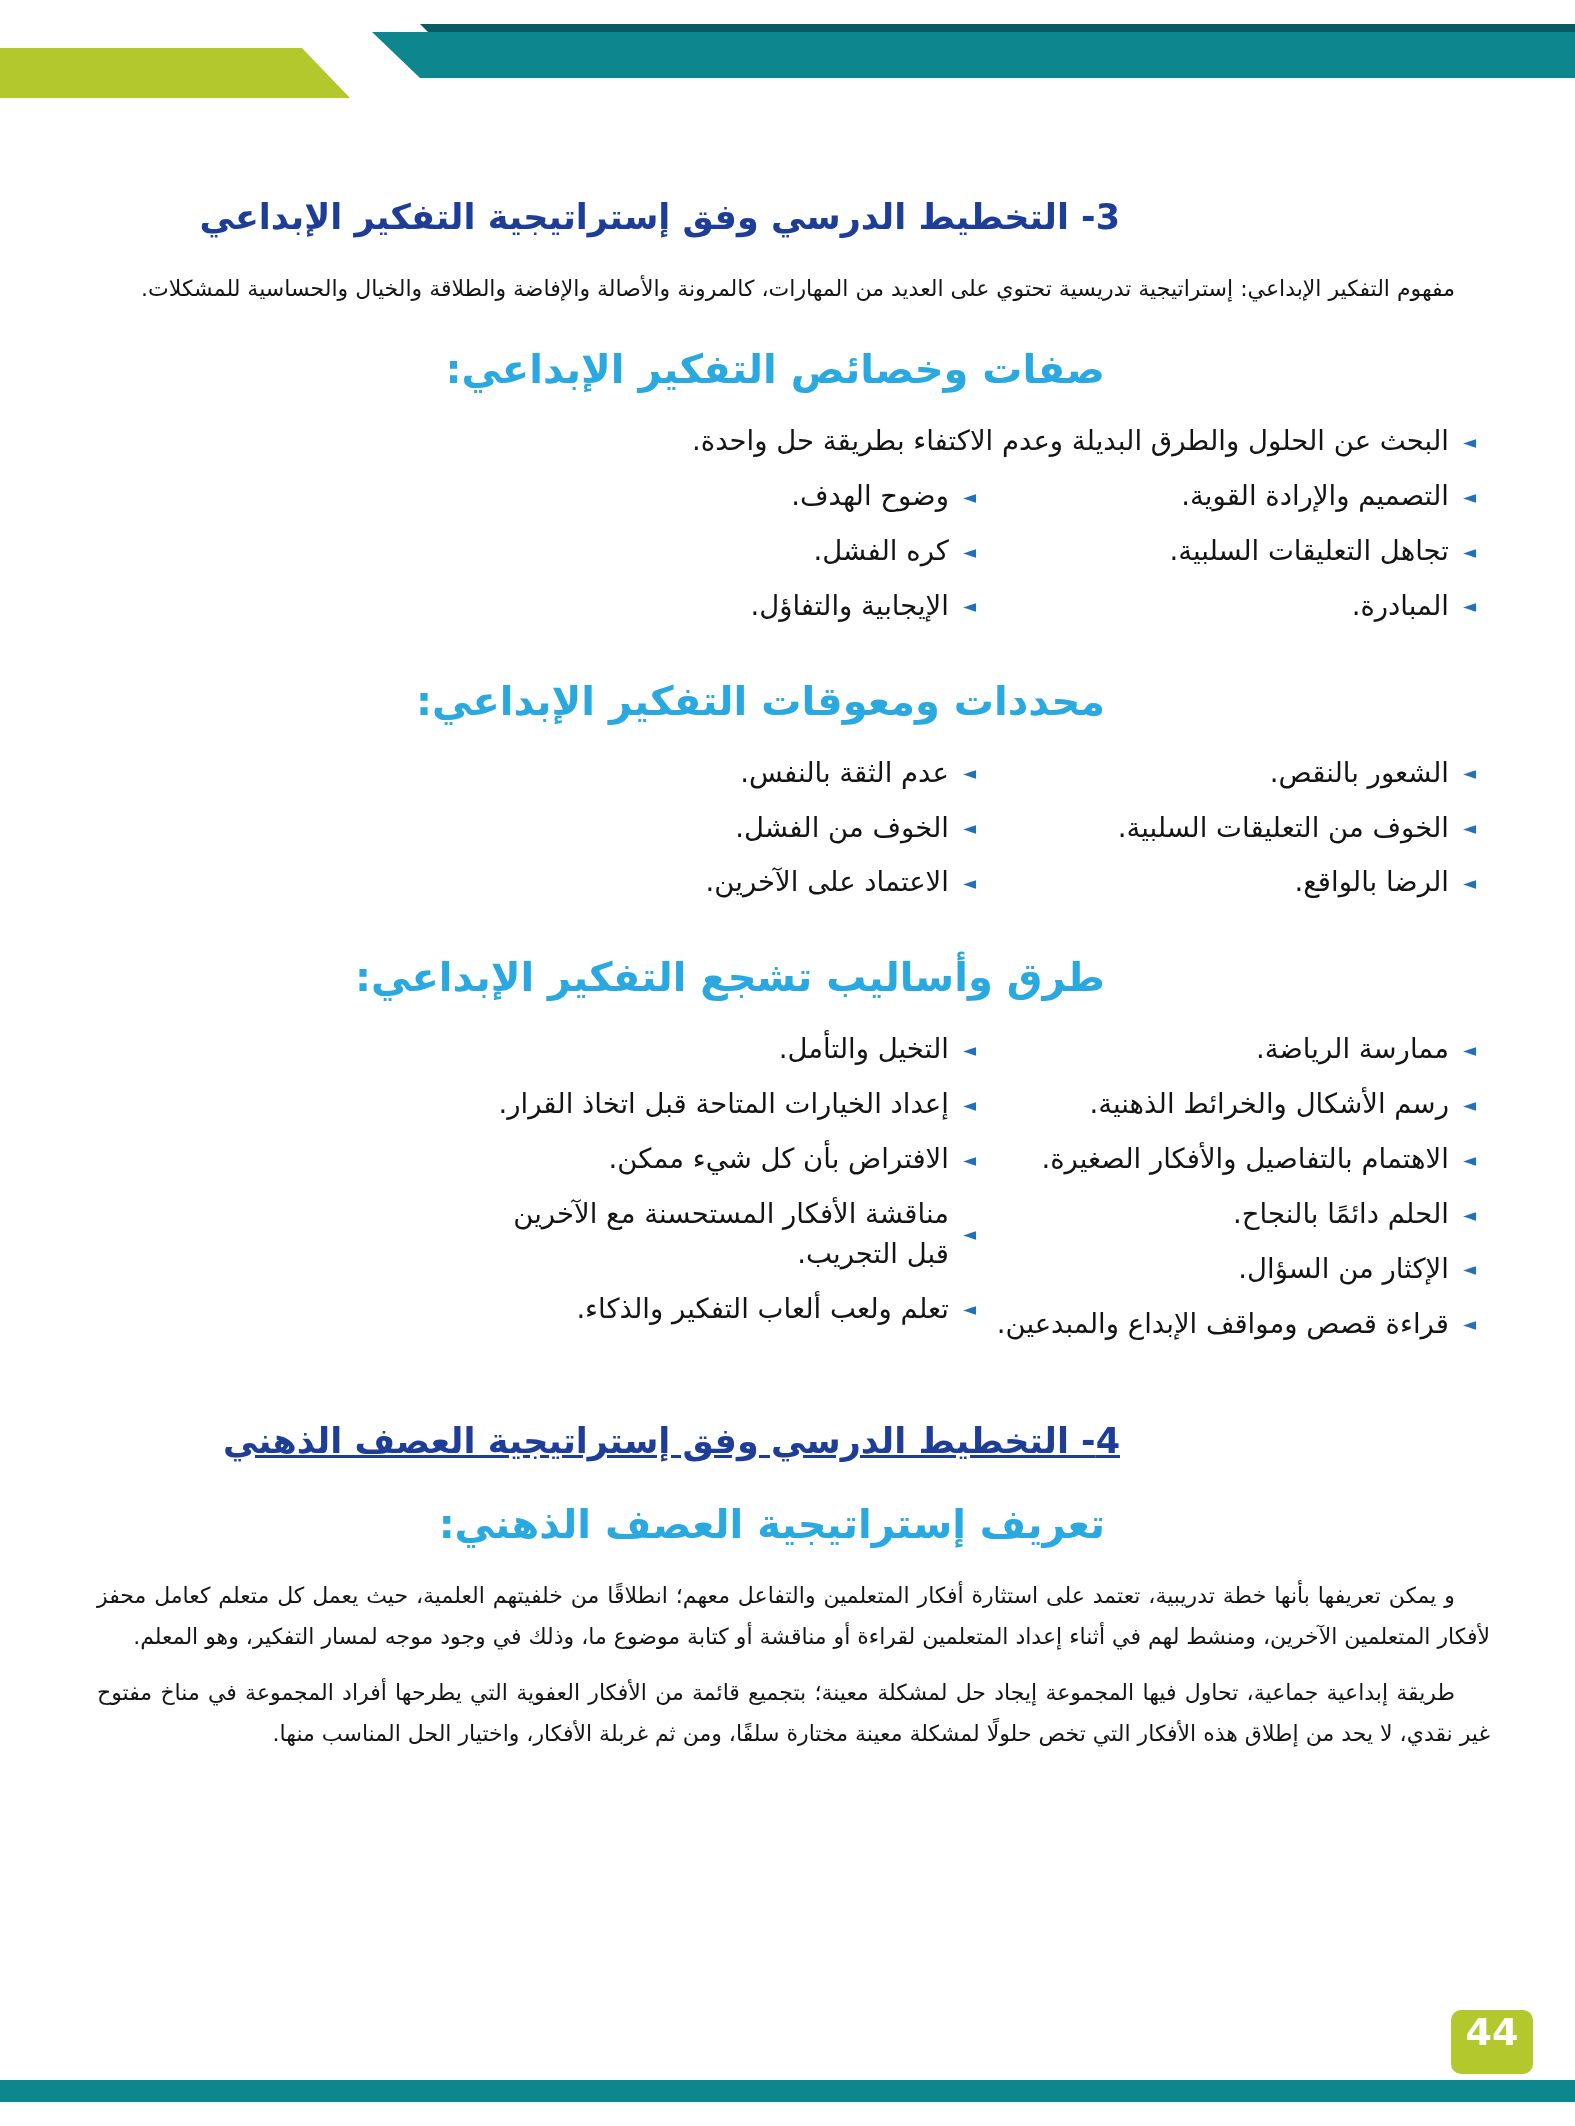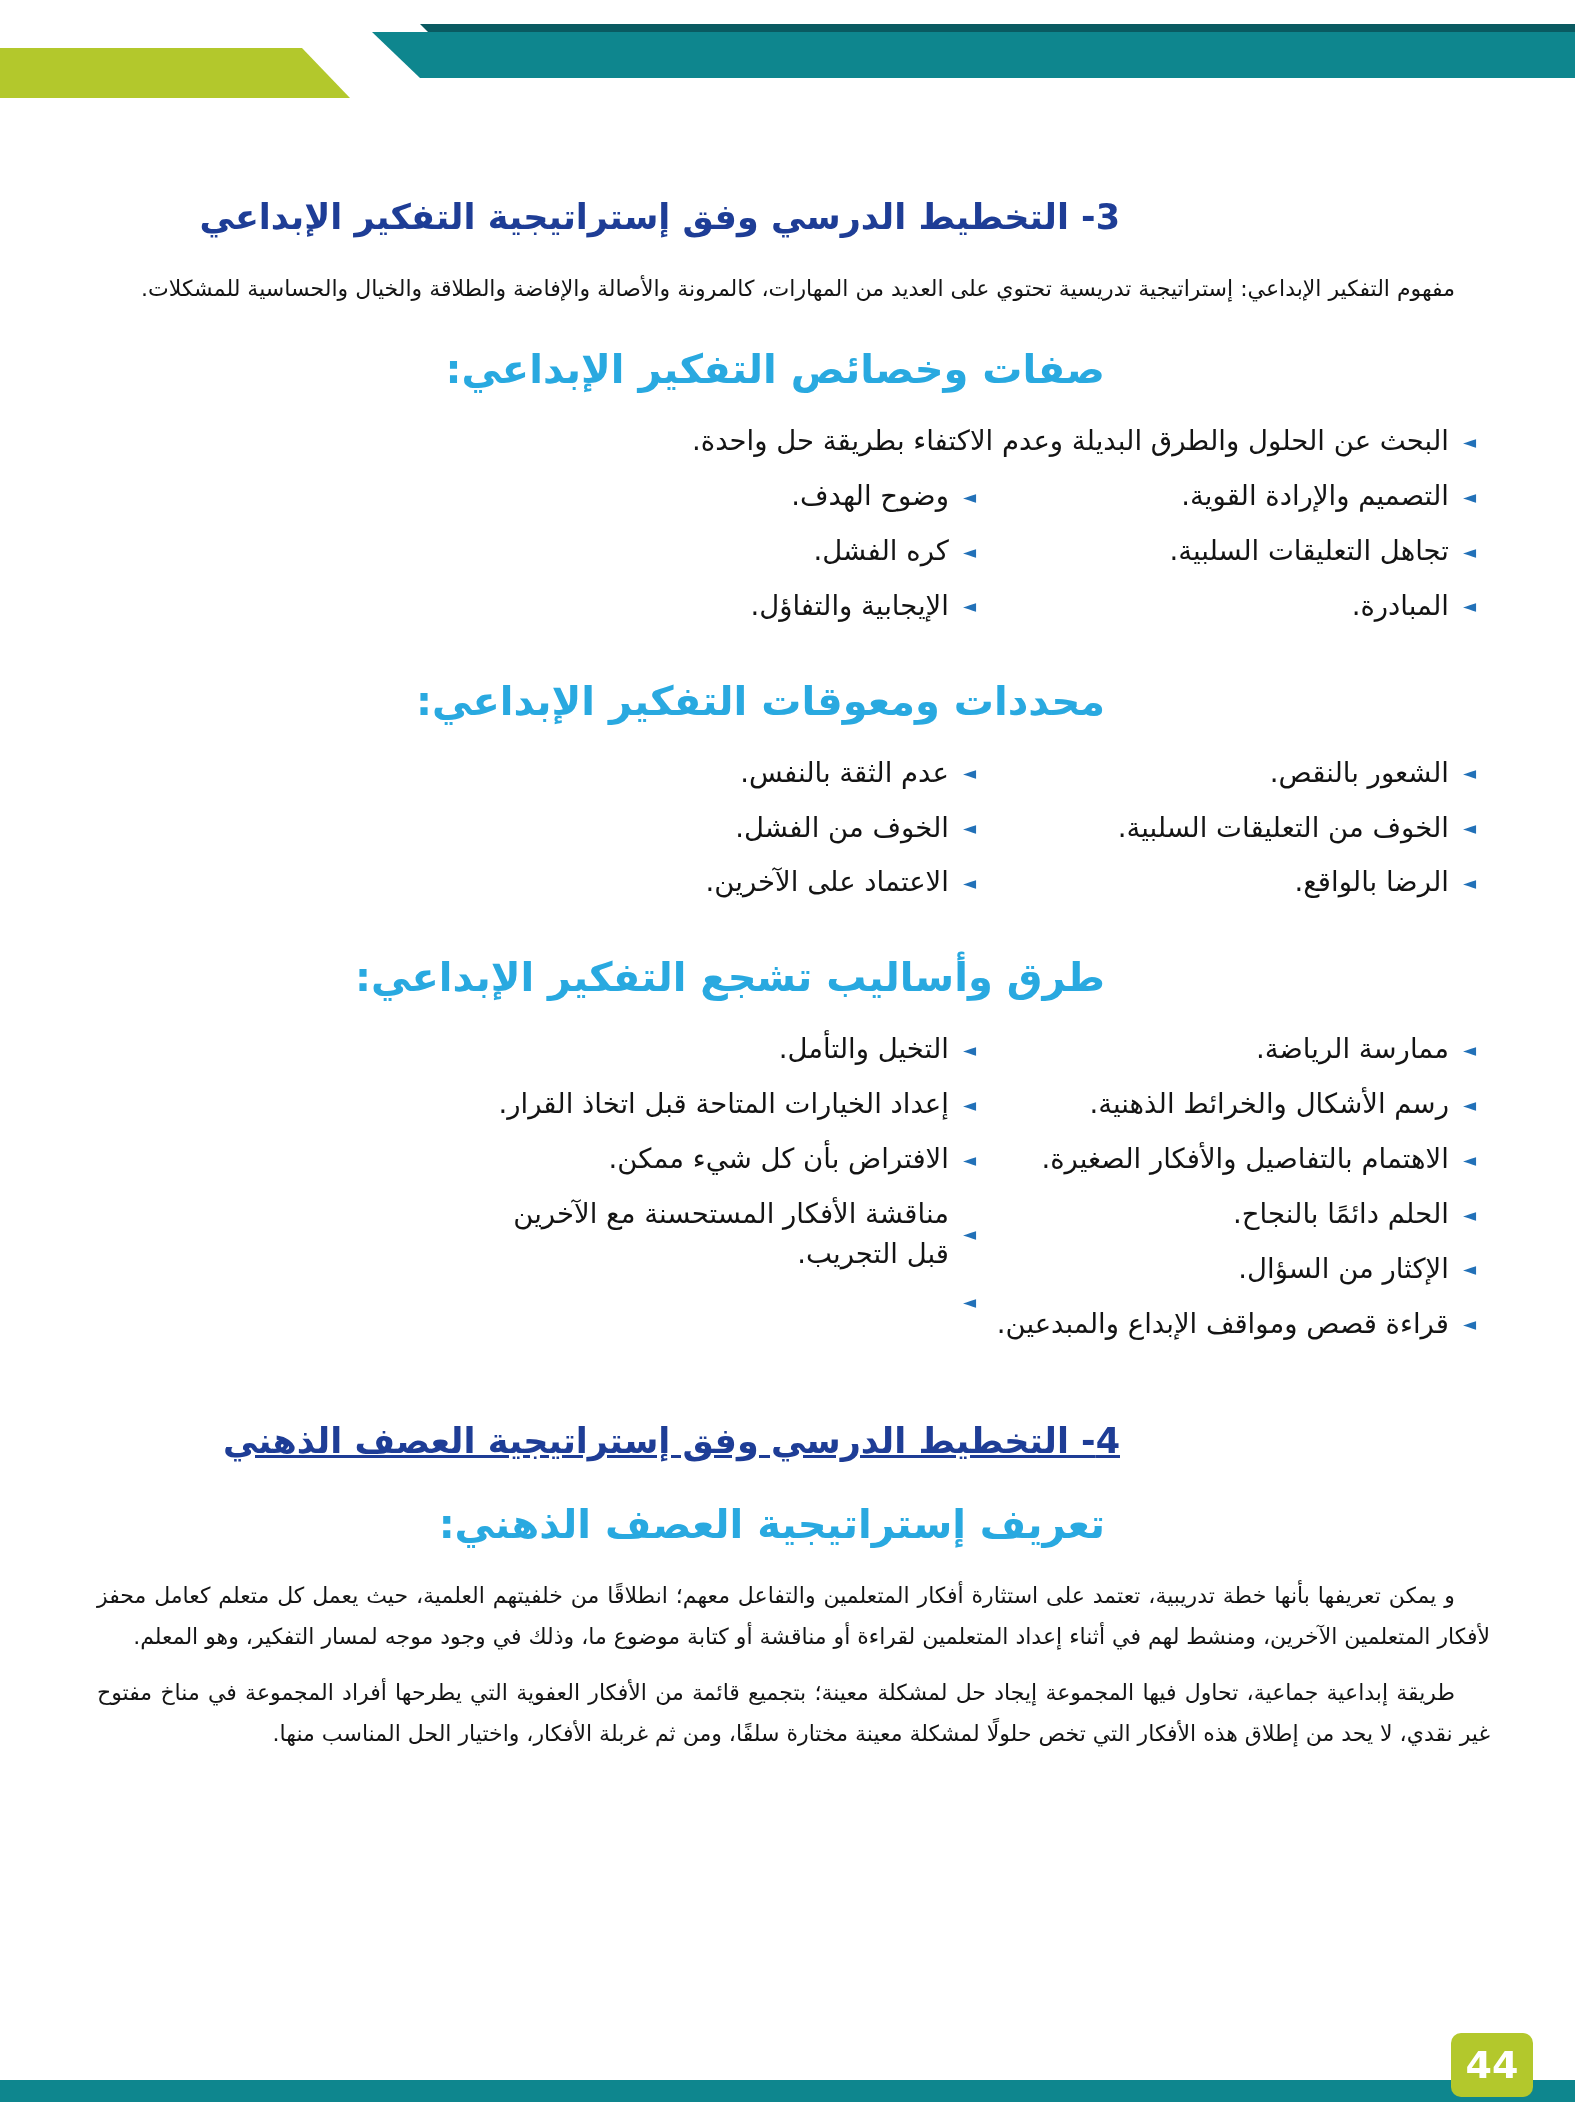--- a/index.html
+++ b/index.html
@@ -29,24 +29,24 @@
     background:#b3c82c;
     clip-path: polygon(0 0, calc(100% - 48px) 0, 100% 100%, 0 100%);
   }
 
   
   .footer-bar {
     position:absolute; bottom:24px; left:0; right:0; height:22px;
     background:#0e868e;
   }
   .page-badge {
-    position:absolute; bottom:29px; right:42px;
+    position:absolute; bottom:52px; right:42px;
     width:82px; height:64px;
     background:#b3c82c; border-radius:10px;
-    display:flex; align-items:center; justify-content:center;
+    display:flex; justify-content:center;
     color:#ffffff; font-size:38px; font-weight:bold;
   }
 
   
   .content { position:relative; padding:195px 85px 0 97px; }
 
   .title-navy {
     color:#1e3d96;
     font-size:35px; font-weight:bold;
     padding-right:370px;
@@ -213,20 +213,21 @@
         <div class="item">
           <span class="arrow">◄</span>
           <span>الافتراض بأن كل شيء ممكن.</span>
         </div>
         <div class="item">
           <span class="arrow">◄</span>
           <span>مناقشة الأفكار المستحسنة مع الآخرين قبل التجريب.</span>
         </div>
         <div class="item">
           <span class="arrow">◄</span>
+          <span>تعلم ولعب ألعاب التفكير والذكاء.</span>
         </div>
       </div>
     </div>
   </div>
 
   <div class="title-navy second">4-  التخطيط الدرسي وفق إستراتيجية العصف الذهني</div>
   <div class="h-cyan">تعريف إستراتيجية العصف الذهني:</div>
   <p class="para">و يمكن تعريفها بأنها خطة تدريبية، تعتمد على استثارة أفكار المتعلمين والتفاعل معهم؛ انطلاقًا من خلفيتهم العلمية، حيث يعمل كل متعلم كعامل محفز لأفكار المتعلمين الآخرين، ومنشط لهم في أثناء إعداد المتعلمين لقراءة أو مناقشة أو كتابة موضوع ما، وذلك في وجود موجه لمسار التفكير، وهو المعلم.</p>
   <p class="para">طريقة إبداعية جماعية، تحاول فيها المجموعة إيجاد حل لمشكلة معينة؛ بتجميع قائمة من الأفكار العفوية التي يطرحها أفراد المجموعة في مناخ مفتوح غير نقدي، لا يحد من إطلاق هذه الأفكار التي تخص حلولًا لمشكلة معينة مختارة سلفًا، ومن ثم غربلة الأفكار، واختيار الحل المناسب منها.</p>
 

